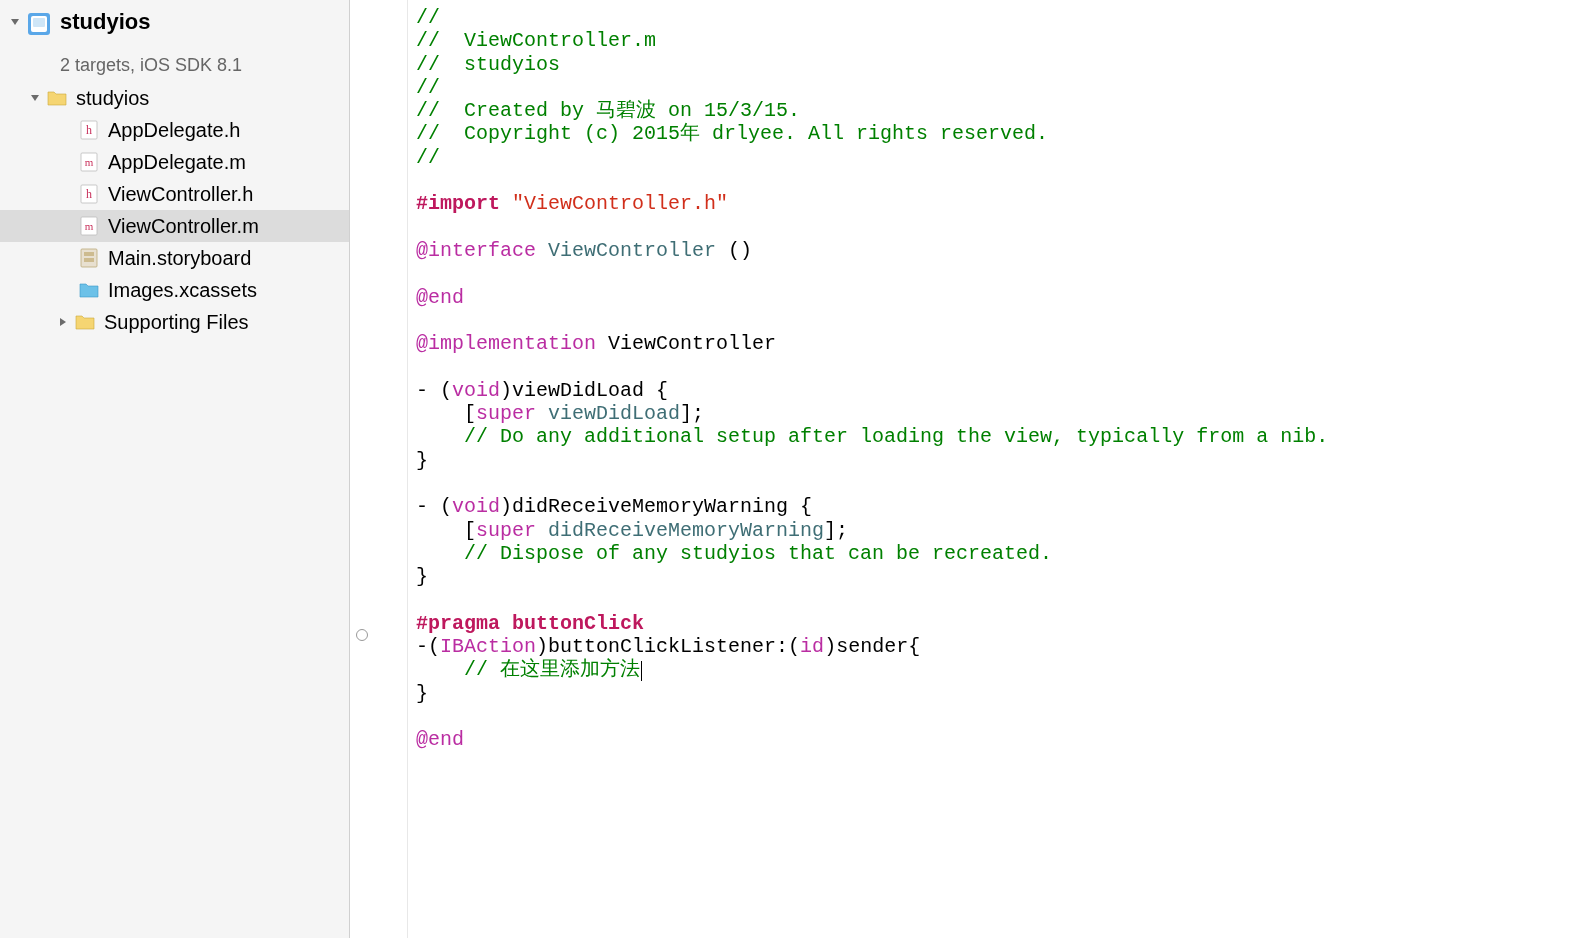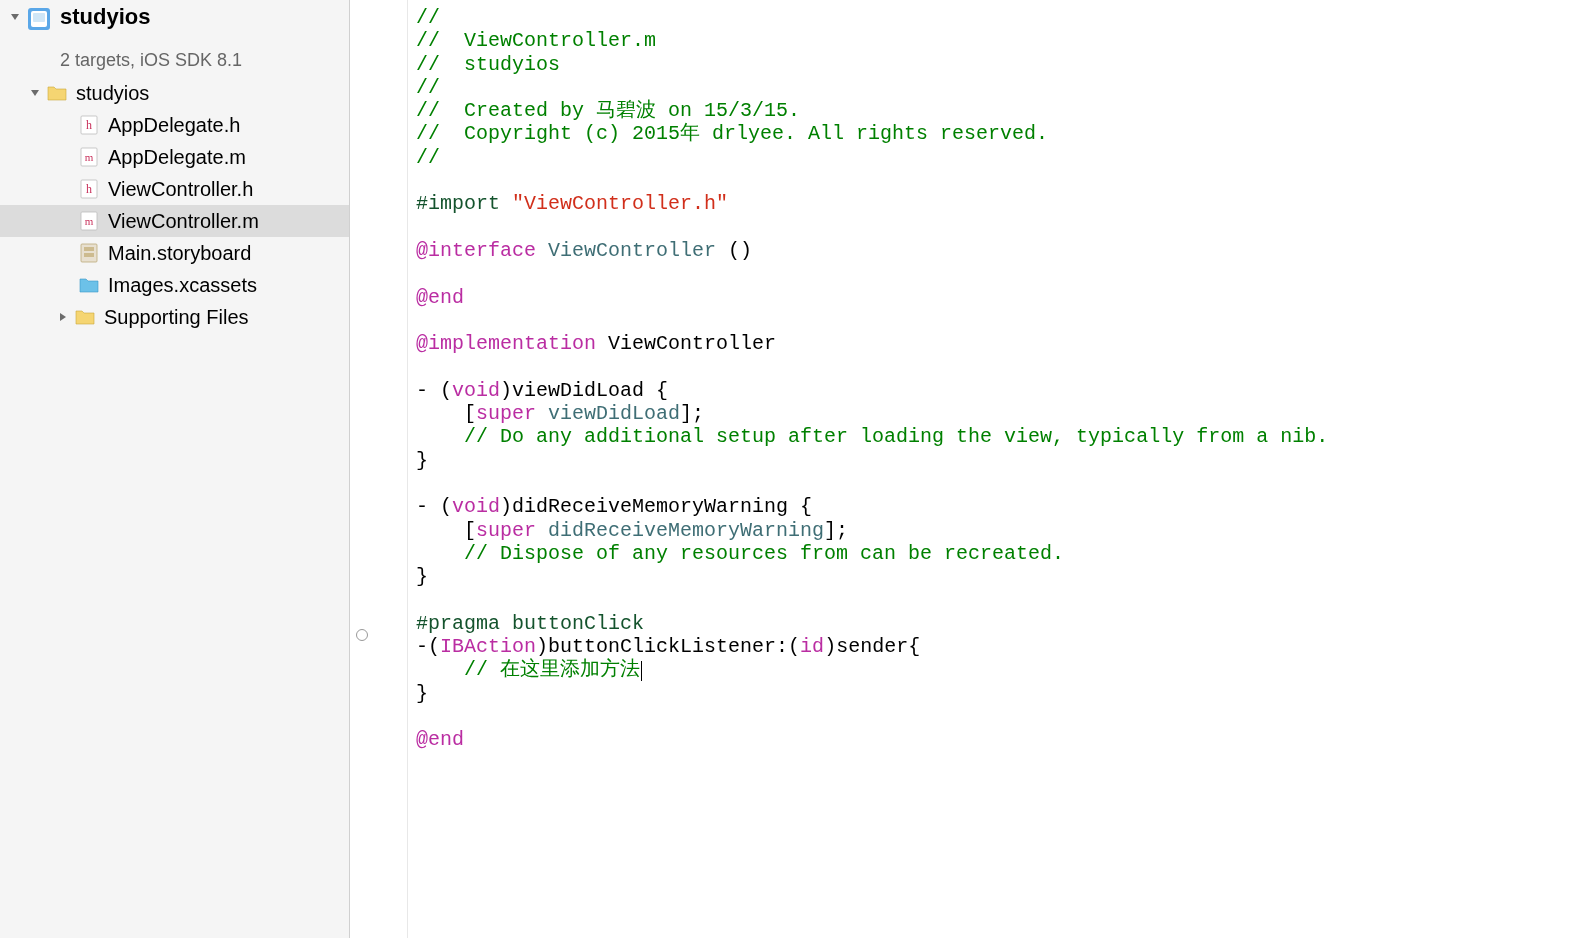--- a/index.html
+++ b/index.html
@@ -13,20 +13,21 @@
       height: 938px;
       width: 1596px;
       background: #fff;
       overflow: hidden;
     }
     .sidebar {
       width: 350px;
       background: #f5f5f5;
       border-right: 1px solid #d0d0d0;
       overflow-y: auto;
+      padding-top: 5px;
     }
     .tree-row {
       display: flex;
       align-items: center;
       height: 32px;
       padding-right: 8px;
       cursor: default;
       font-size: 20px;
       color: #000;
     }
@@ -111,21 +112,21 @@
       flex: 1;
       padding: 6px 0 0 8px;
       font-family: Menlo, Monaco, "Courier New", monospace;
       font-size: 20px;
       line-height: 23.3px;
       white-space: pre;
       color: #000;
       overflow: auto;
     }
     .c-comment { color: #008000; }
-    .c-preproc { color: #14532d; }
+    .c-preproc { color: #be185d; font-weight: bold; }
     .c-string { color: #d12f1b; }
     .c-keyword { color: #ba2da2; }
     .c-class { color: #3f6e75; }
     .c-builtin { color: #3f6e75; }
     .cursor-caret {
       display: inline-block;
       width: 1px;
       height: 20px;
       background: #000;
       vertical-align: text-bottom;
@@ -275,21 +276,21 @@
 
 <span class="c-keyword">@implementation</span> <span>ViewController</span>
 
 <span>- (</span><span class="c-keyword">void</span><span>)</span><span>viewDidLoad</span> <span>{</span>
 <span>    </span><span>[</span><span class="c-keyword">super</span> <span class="c-builtin">viewDidLoad</span><span>];</span>
 <span>    </span><span class="c-comment">// Do any additional setup after loading the view, typically from a nib.</span>
 <span>}</span>
 
 <span>- (</span><span class="c-keyword">void</span><span>)</span><span>didReceiveMemoryWarning</span> <span>{</span>
 <span>    </span><span>[</span><span class="c-keyword">super</span> <span class="c-builtin">didReceiveMemoryWarning</span><span>];</span>
-<span>    </span><span class="c-comment">// Dispose of any resources from can be recreated.</span>
+<span>    </span><span class="c-comment">// Dispose of any studyios that can be recreated.</span>
 <span>}</span>
 
 <span class="c-preproc">#pragma</span> <span class="c-preproc">buttonClick</span>
 <span>-(</span><span class="c-keyword">IBAction</span><span>)</span><span>buttonClickListener:</span><span>(</span><span class="c-keyword">id</span><span>)</span><span>sender{</span>
 <span>    </span><span class="c-comment">// 在这里添加方法</span><span class="cursor-caret"></span>
 <span>}</span>
 
 <span class="c-keyword">@end</span>
 </div>
 </div>

